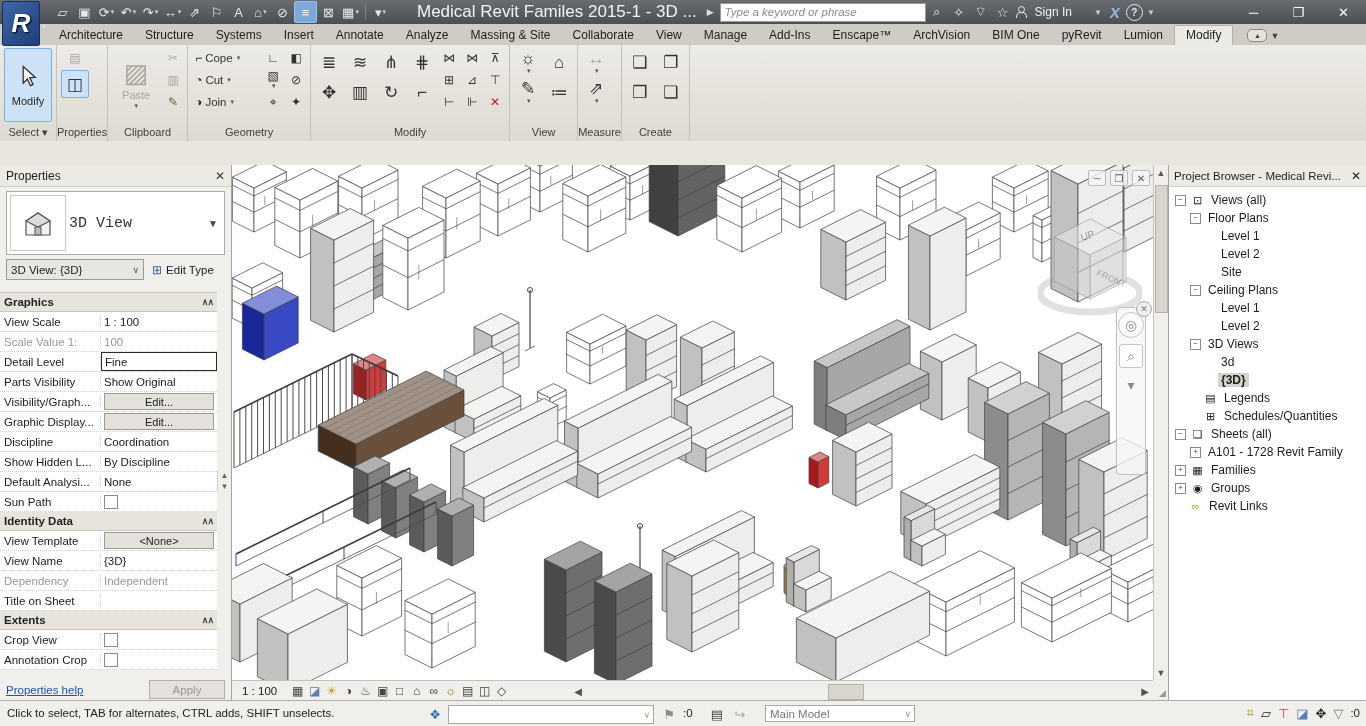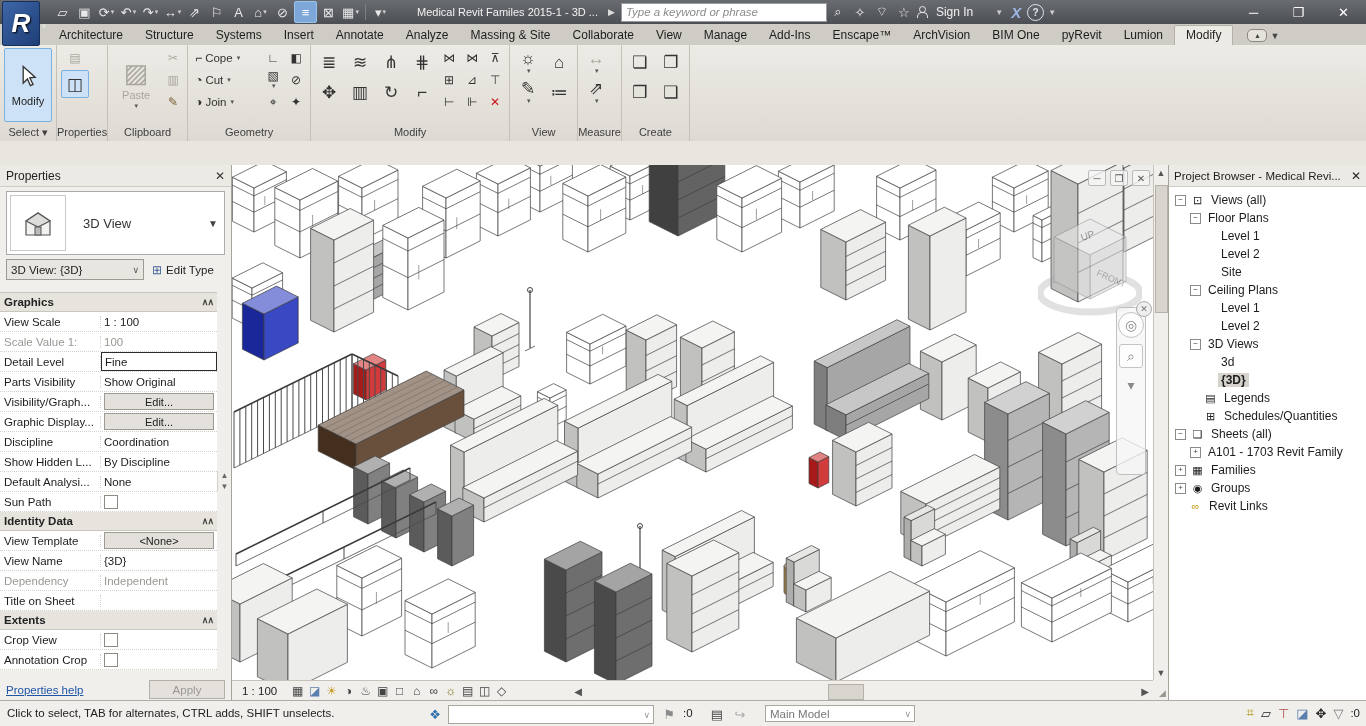--- a/index.html
+++ b/index.html
@@ -9,21 +9,21 @@
   
   #titlebar{position:absolute;left:0;top:0;width:1366px;height:24px;background:linear-gradient(#696c70,#4b4e52);display:flex;align-items:center;color:#eee;}
   #applogo{position:absolute;left:2px;top:1px;width:36px;height:43px;z-index:30;background:linear-gradient(135deg,#3f66a8,#1d3e77);border:1px solid #16305c;border-radius:2px;display:flex;align-items:center;justify-content:center;}
   #applogo .r{font-size:26px;font-weight:bold;color:#fff;font-style:italic;text-shadow:1px 1px 2px #000;}
   #applogo .arr{position:absolute;right:-9px;bottom:14px;color:#ddd;font-size:8px;}
   #qat{display:flex;align-items:center;margin-left:52px;gap:1px;}
   .qicon{width:21px;height:20px;display:flex;align-items:center;justify-content:center;color:#e8e8e8;font-size:13px;border-radius:2px;position:relative;}
   .qicon.active{background:#7da7d9;border:1px solid #9cc3ee;color:#fff;}
   .qicon .dd{font-size:7px;margin-left:1px;color:#cfcfcf;}
   .qsep{width:1px;height:16px;background:#7d8084;margin:0 3px;}
-  #tb-title{margin-left:26px;font-size:11px;color:#f2f2f2;white-space:nowrap;}
+  #tb-title{margin-left:26px;font-size:17px;color:#f2f2f2;white-space:nowrap;}
   #tb-title-arrow{color:#ddd;font-size:9px;margin:0 6px 0 10px;}
   #tb-search{width:196px;height:17px;border:1px solid #9b9b9b;background:#fff;font-size:11.5px;padding:0 4px;font-family:"Liberation Sans",sans-serif;}
   #tb-search::placeholder{font-style:italic;color:#8b8b8b;}
   .tbicon{width:22px;height:20px;display:flex;align-items:center;justify-content:center;color:#e8e8e8;font-size:13px;}
   #signin{display:flex;align-items:center;gap:8px;margin:0 2px;color:#f0f0f0;font-size:12px;}
   .person{width:9px;height:5px;border:1.4px solid #e8e8e8;border-bottom:none;border-radius:5px 5px 0 0;position:relative;margin-top:6px;}
   .person:before{content:"";position:absolute;left:1.5px;top:-7px;width:5px;height:5px;border:1.4px solid #e8e8e8;border-radius:50%;}
   #xapps{color:#9db6e4;font-weight:bold;font-size:15px;font-style:italic;margin:0 6px;}
   #helpbtn{width:15px;height:15px;border:1.5px solid #dfe7f2;border-radius:50%;color:#dfe7f2;font-size:10px;display:flex;align-items:center;justify-content:center;font-weight:bold;}
   #winbtns{display:flex;margin-left:auto;}
@@ -62,21 +62,21 @@
 
   
   #optionsbar{position:absolute;left:0;top:141px;width:1366px;height:24px;background:#e9e6e0;border-bottom:1px solid #b7b3ab;}
 
   
   #props{position:absolute;left:0;top:165px;width:232px;height:535px;background:#f0efec;border-right:1px solid #a8a49c;box-sizing:border-box;display:flex;flex-direction:column;}
   #props-title{height:21px;display:flex;align-items:center;padding:0 6px;font-size:12px;color:#222;background:#eceae5;border-bottom:1px solid #cfccc5;}
   #props-title .x{margin-left:auto;font-size:12px;color:#333;}
   #type-selector{margin:4px 6px 2px;background:#fff;border:1px solid #ababab;height:62px;display:flex;align-items:center;}
   #ts-img{width:54px;height:54px;border:1px solid #c8c8c8;margin:3px;display:flex;align-items:center;justify-content:center;}
-  #ts-label{font-size:13px;color:#333;margin-left:14px;}
+  #ts-label{font-size:15px;color:#333;margin-left:0;font-family:Liberation Mono, monospace;}
   #ts-dd{margin-left:auto;margin-right:6px;color:#444;font-size:10px;}
   #inst-row{display:flex;align-items:center;margin:2px 6px 3px;gap:8px;}
   #inst-combo{flex:0 0 128px;height:19px;background:#e8e6e1;border:1px solid #9d9a93;display:flex;align-items:center;font-size:11.5px;padding:0 4px;color:#222;}
   #inst-combo .v{margin-left:auto;font-size:9px;color:#555;}
   #edit-type{display:flex;align-items:center;gap:4px;font-size:11.5px;color:#222;}
   #edit-type .g{font-size:12px;color:#46639c;}
   #prop-scroll{flex:1;display:flex;overflow:hidden;align-items:center;}
   #prop-grid{flex:1;background:#fff;border-top:1px solid #c9c6bf;overflow:hidden;}
   .psec{height:18px;background:#e7e4de;border-bottom:1px solid #c9c6bf;display:flex;align-items:center;padding:0 4px;font-weight:bold;font-size:11.5px;color:#222;}
   .psec .chev{margin-left:auto;font-size:9px;color:#444;letter-spacing:-1px;}
@@ -1167,21 +1167,21 @@
           <span class="ticon">⊞</span>
           <span class="tlabel">Schedules/Quantities</span>
         </div>
         <div class="trow" style="padding-left: 6px;">
           <span class="texp">−</span>
           <span class="ticon">❏</span>
           <span class="tlabel">Sheets (all)</span>
         </div>
         <div class="trow" style="padding-left: 21px;">
           <span class="texp">+</span>
-          <span class="tlabel">A101 - 1703 Revit Family</span>
+          <span class="tlabel">A101 - 1728 Revit Family</span>
         </div>
         <div class="trow" style="padding-left: 6px;">
           <span class="texp">+</span>
           <span class="ticon">▦</span>
           <span class="tlabel">Families</span>
         </div>
         <div class="trow" style="padding-left: 6px;">
           <span class="texp">+</span>
           <span class="ticon">◉</span>
           <span class="tlabel">Groups</span>

